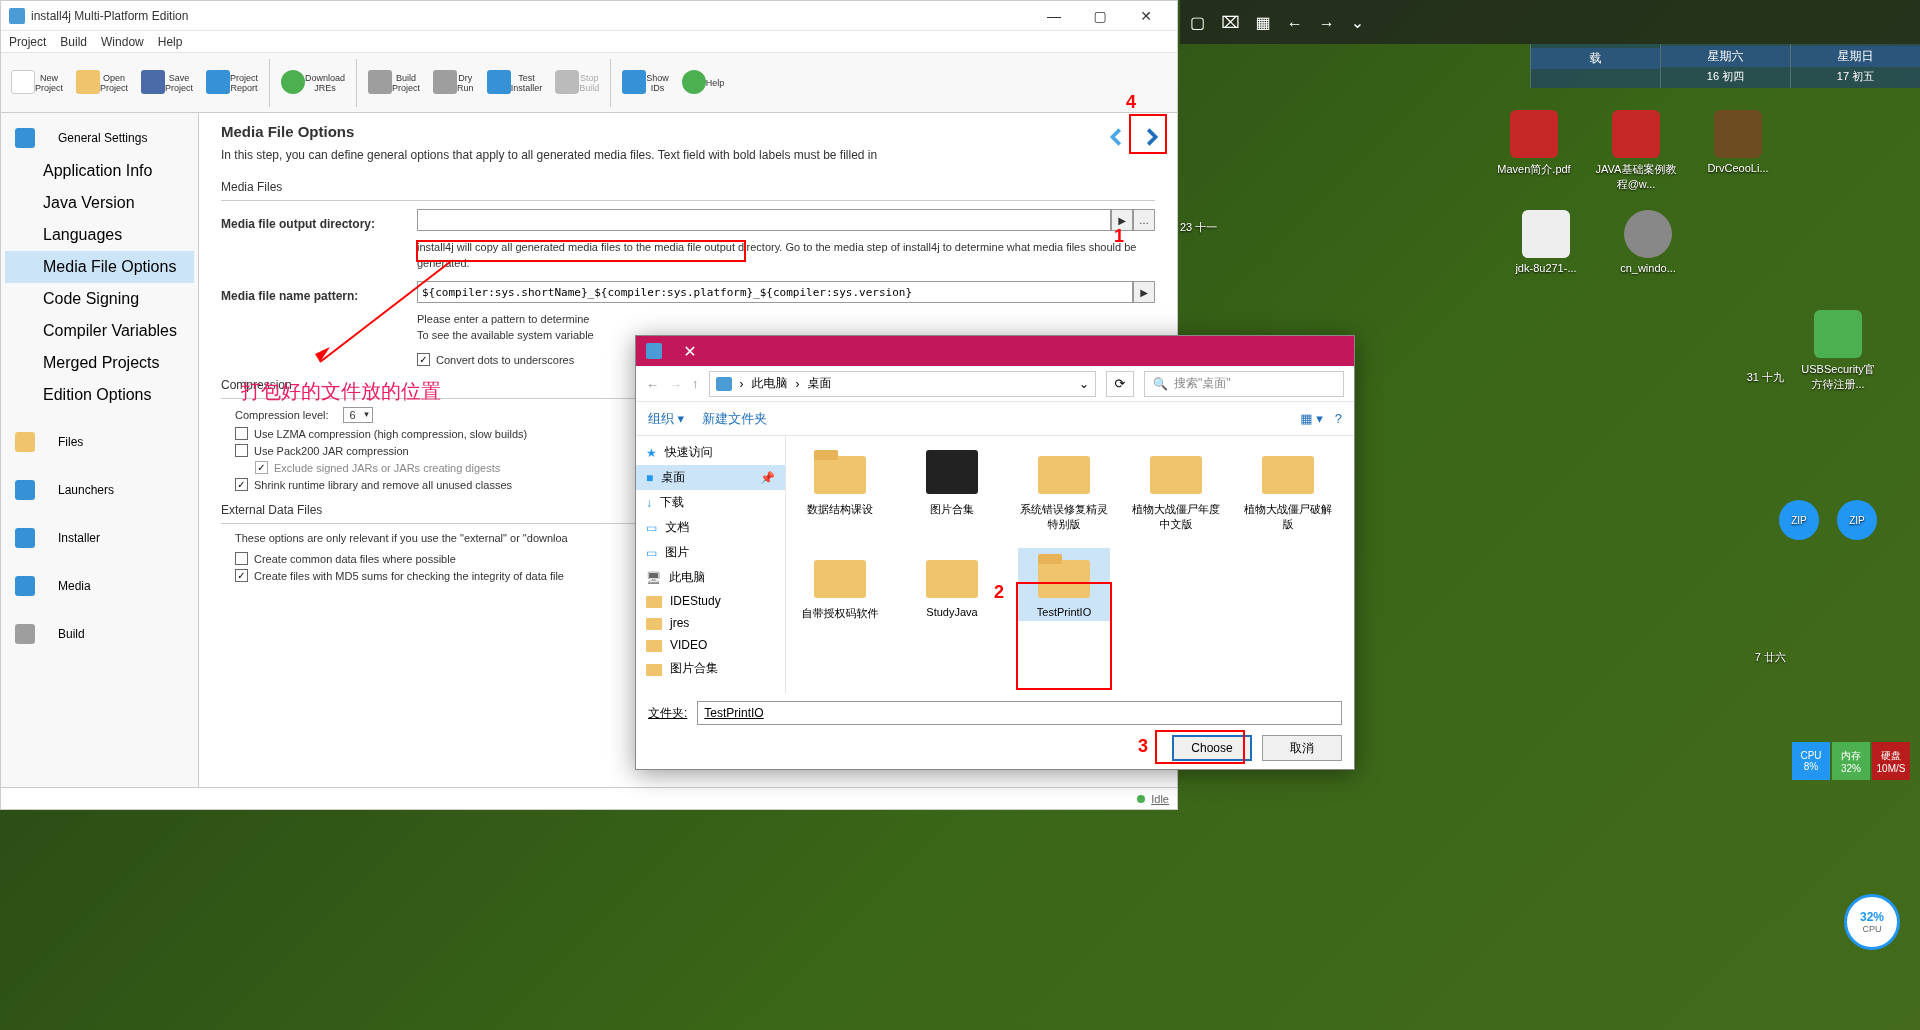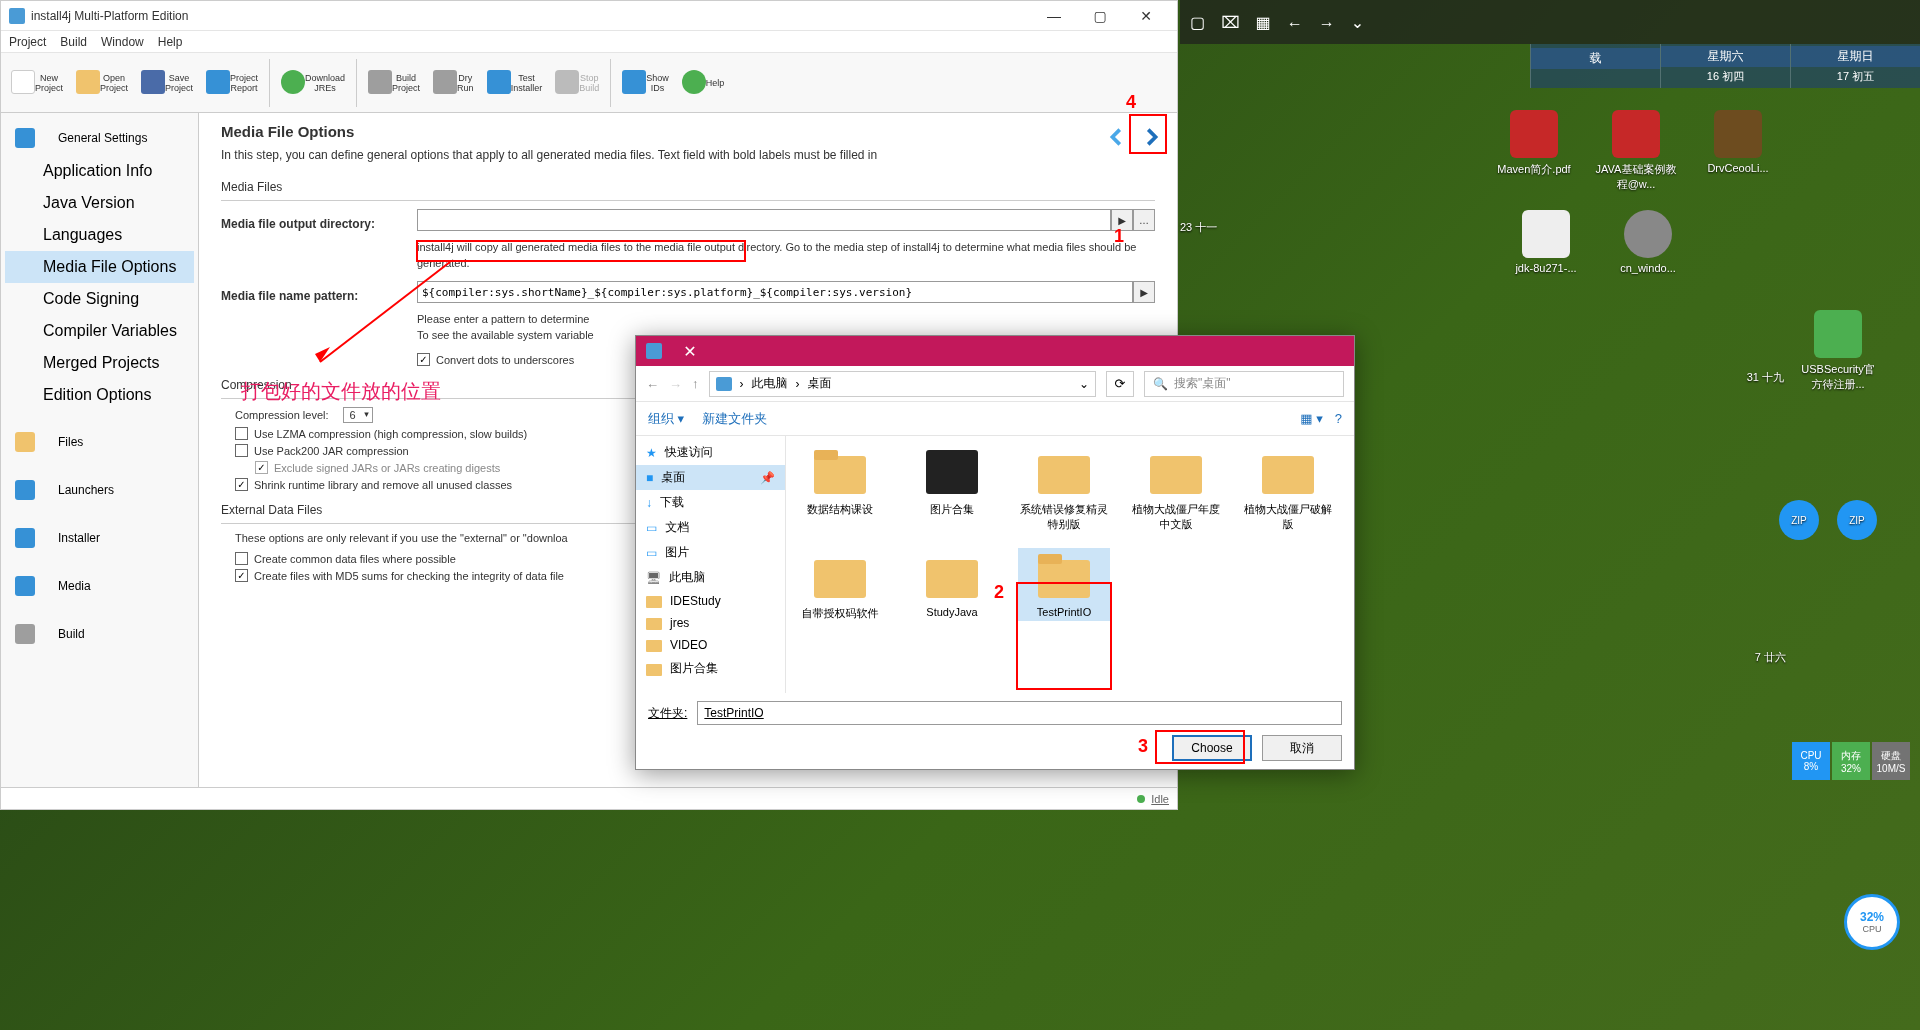--- a/index.html
+++ b/index.html
@@ -94,21 +94,21 @@
 .top-taskbar { position: absolute; right: 0; top: 0; width: 740px; height: 44px; background: rgba(30,30,30,0.7); display: flex; align-items: center; }
 .top-taskbar-icons { display: flex; gap: 16px; padding: 0 10px; color: #fff; font-size: 16px; }
 .cal-cell { width: 130px; height: 44px; display: flex; flex-direction: column; align-items: center; justify-content: center; color: #fff; font-size: 11px; border-left: 1px solid rgba(255,255,255,0.2); background: rgba(34,68,102,0.7); }
 .cal-header { background: rgba(44,88,132,0.8); font-size: 12px; padding: 2px 0; width: 100%; text-align: center; }
 
 
 .cpu-widget { position: absolute; right: 10px; bottom: 250px; display: flex; gap: 2px; }
 .cpu-cell { width: 38px; height: 38px; display: flex; flex-direction: column; align-items: center; justify-content: center; font-size: 10px; color: #fff; }
 .cpu-cell.blue { background: #2196f3; }
 .cpu-cell.green { background: #4caf50; }
-.cpu-cell.orange { background: #737373; }
+.cpu-cell.orange { background: #b91c1c; }
 .cpu-dial { position: absolute; right: 20px; bottom: 80px; width: 56px; height: 56px; border-radius: 50%; background: #fff; display: flex; flex-direction: column; align-items: center; justify-content: center; font-size: 12px; color: #2196f3; border: 3px solid #2196f3; }
 
 .folder-svg { fill: #f0c36d; }
 </style>
 </head>
 <body>
 
 <div class="top-taskbar">
   <div class="top-taskbar-icons">
     <span>▢</span>

